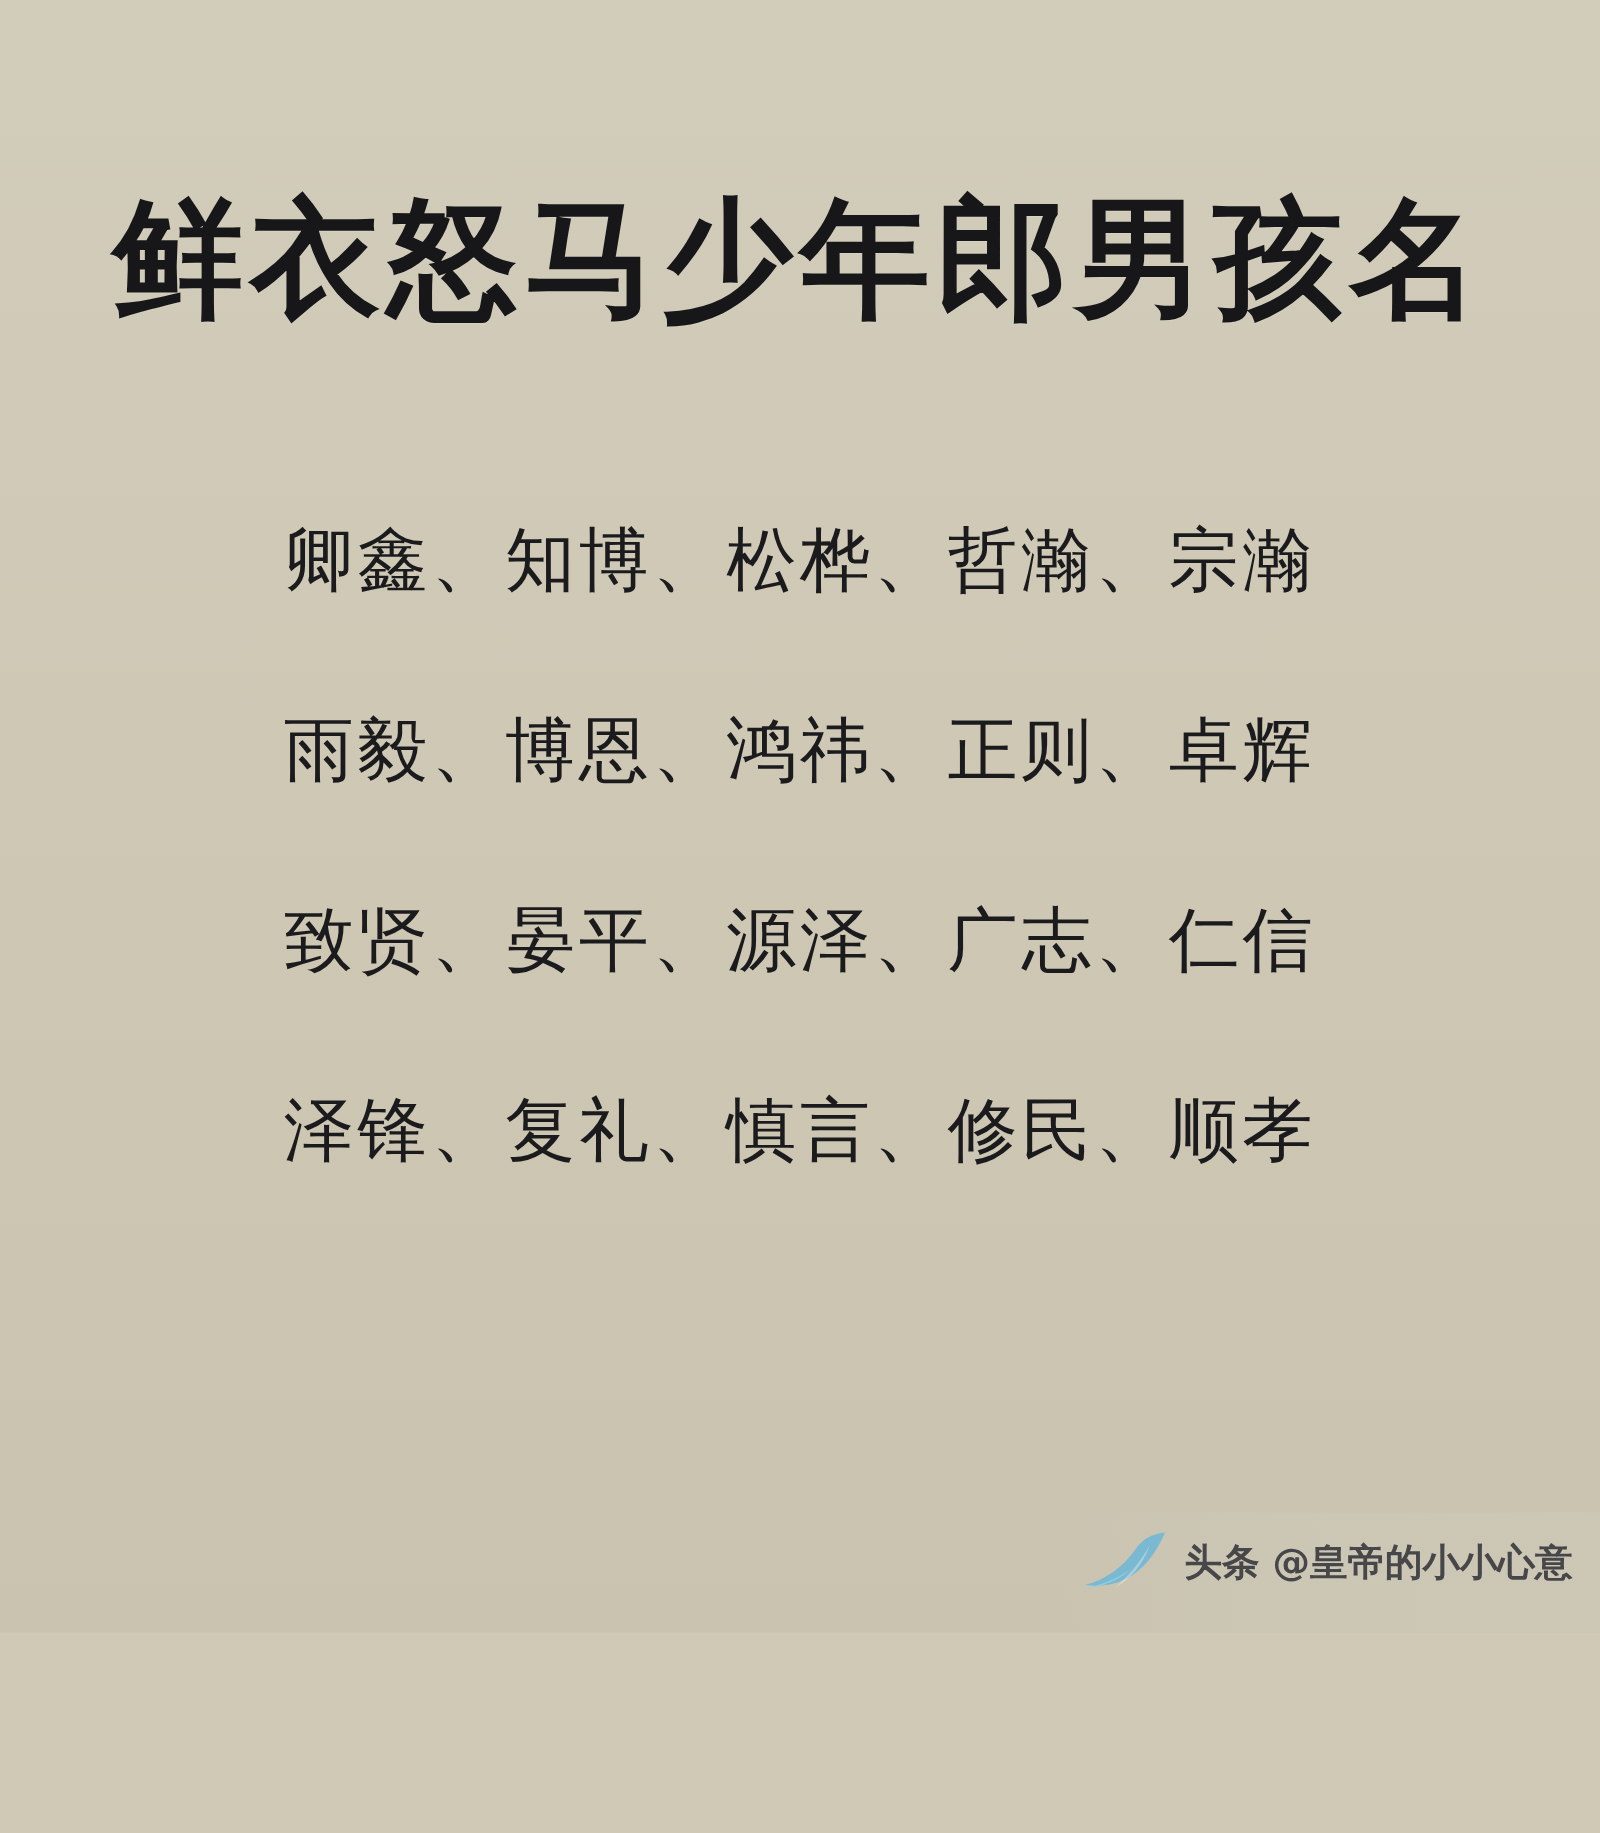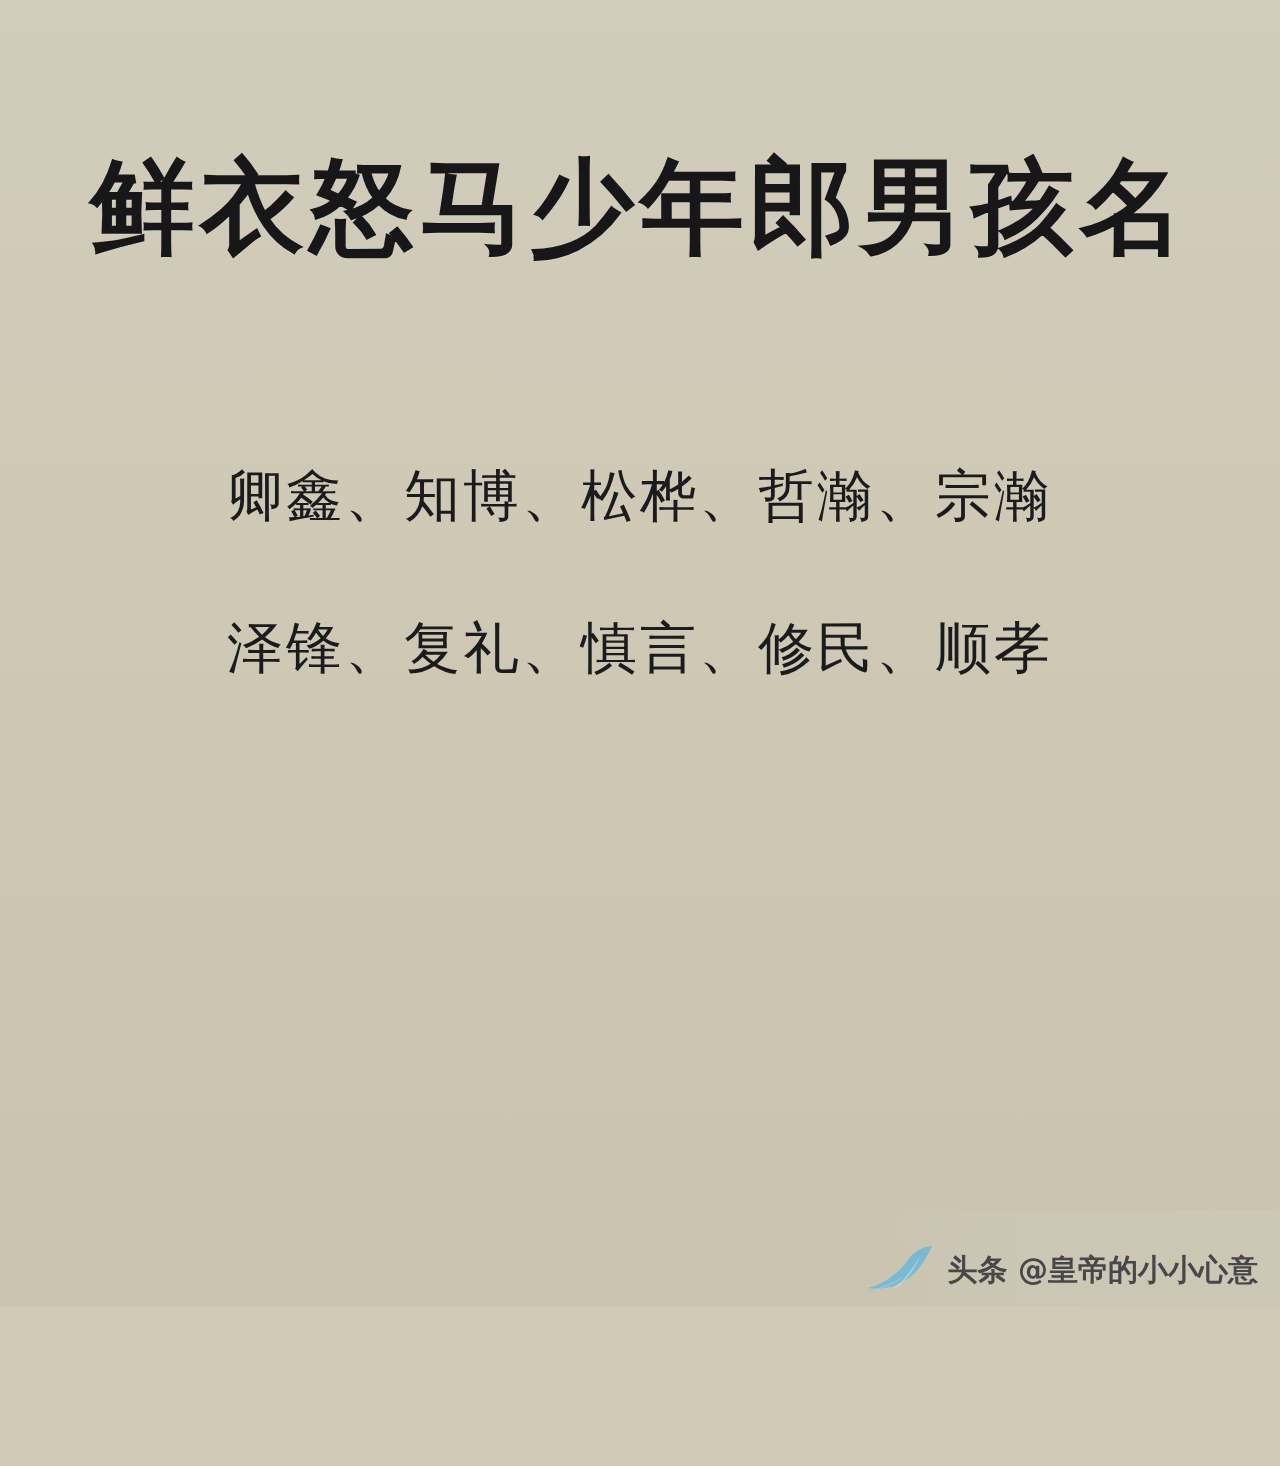--- a/index.html
+++ b/index.html
@@ -45,30 +45,29 @@
   .name-row {
     font-family: "DejaVu Serif", serif;
     font-size: 56px;
     color: #1b1b1e;
     letter-spacing: 3px;
     line-height: 1.05;
     text-align: center;
     height: 152px;
     white-space: nowrap;
     display: flex;
-    align-items: center;
     justify-content: center;
   }
   .row-inner {
     display: inline-block;
   }
   .watermark {
     position: absolute;
     right: 22px;
-    bottom: 10px;
+    bottom: 30px;
     display: flex;
     align-items: center;
     gap: 12px;
     opacity: 0.92;
   }
   .wm-logo {
     position: relative;
     width: 74px;
     height: 52px;
   }
@@ -94,20 +93,26 @@
 
 <div class="page">
 
   <div class="title">鲜衣怒马少年郎男孩名</div>
 
   <div class="name-list">
     <div class="name-row">
       <span class="row-inner">卿鑫、知博、松桦、哲瀚、宗瀚</span>
     </div>
     <div class="name-row">
+      <span class="row-inner">雨毅、博恩、鸿祎、正则、卓辉</span>
+    </div>
+    <div class="name-row">
+      <span class="row-inner">致贤、晏平、源泽、广志、仁信</span>
+    </div>
+    <div class="name-row">
       <span class="row-inner">泽锋、复礼、慎言、修民、顺孝</span>
     </div>
   </div>
 
   <div class="last-row-fade"></div>
 
   <div class="watermark">
     <span class="wm-logo">
       <svg width="74" height="52" viewBox="0 0 74 52" xmlns="http://www.w3.org/2000/svg">
         <path d="M6 44 C22 40 36 30 46 16 C52 7 60 3 70 2 C64 16 56 28 44 36 C34 43 20 46 6 44 Z" fill="#6fb7d6" opacity="0.95"></path>

